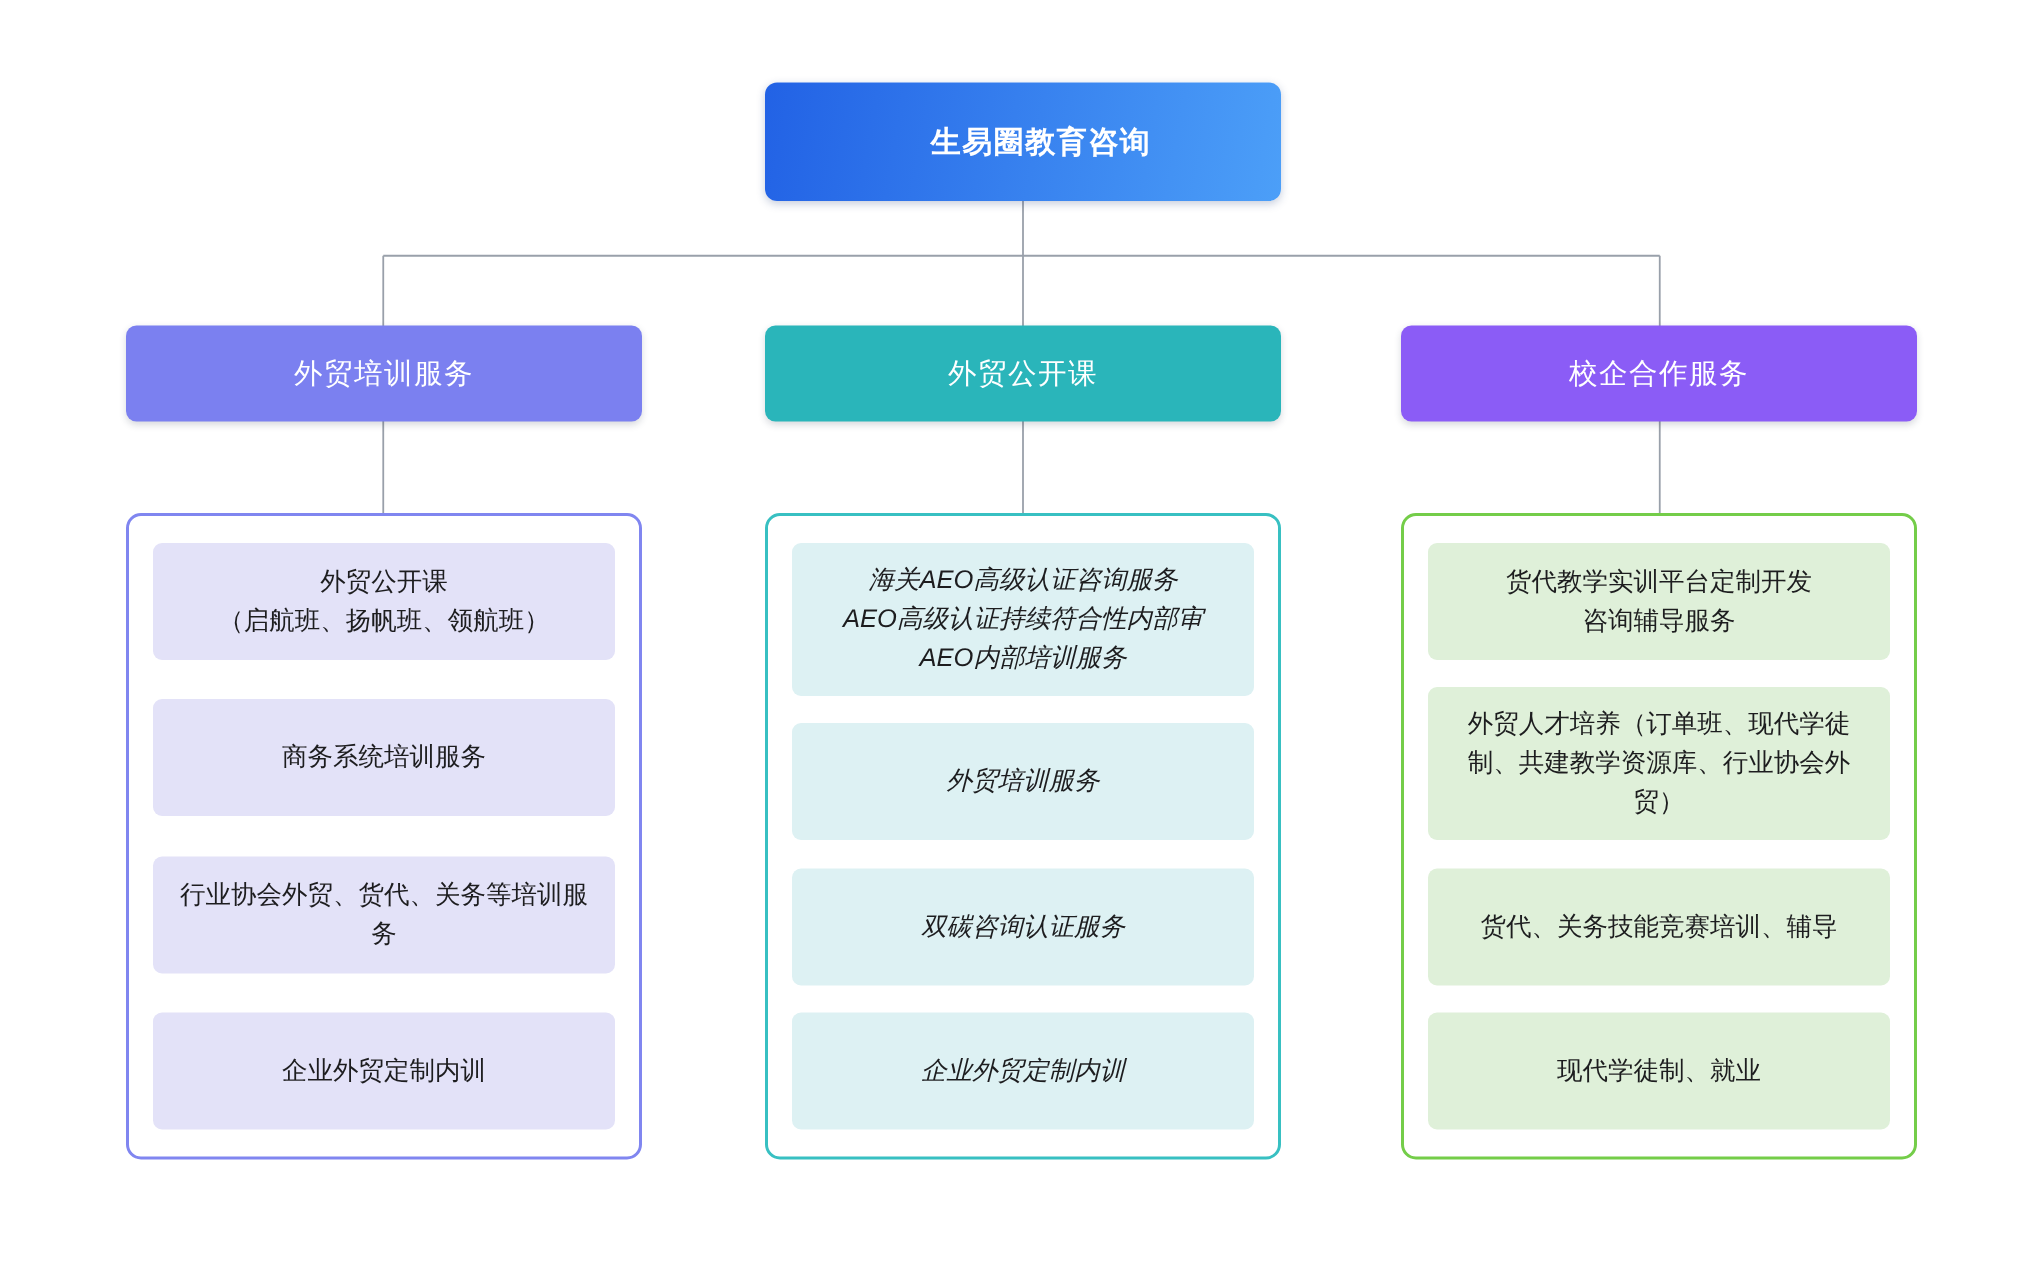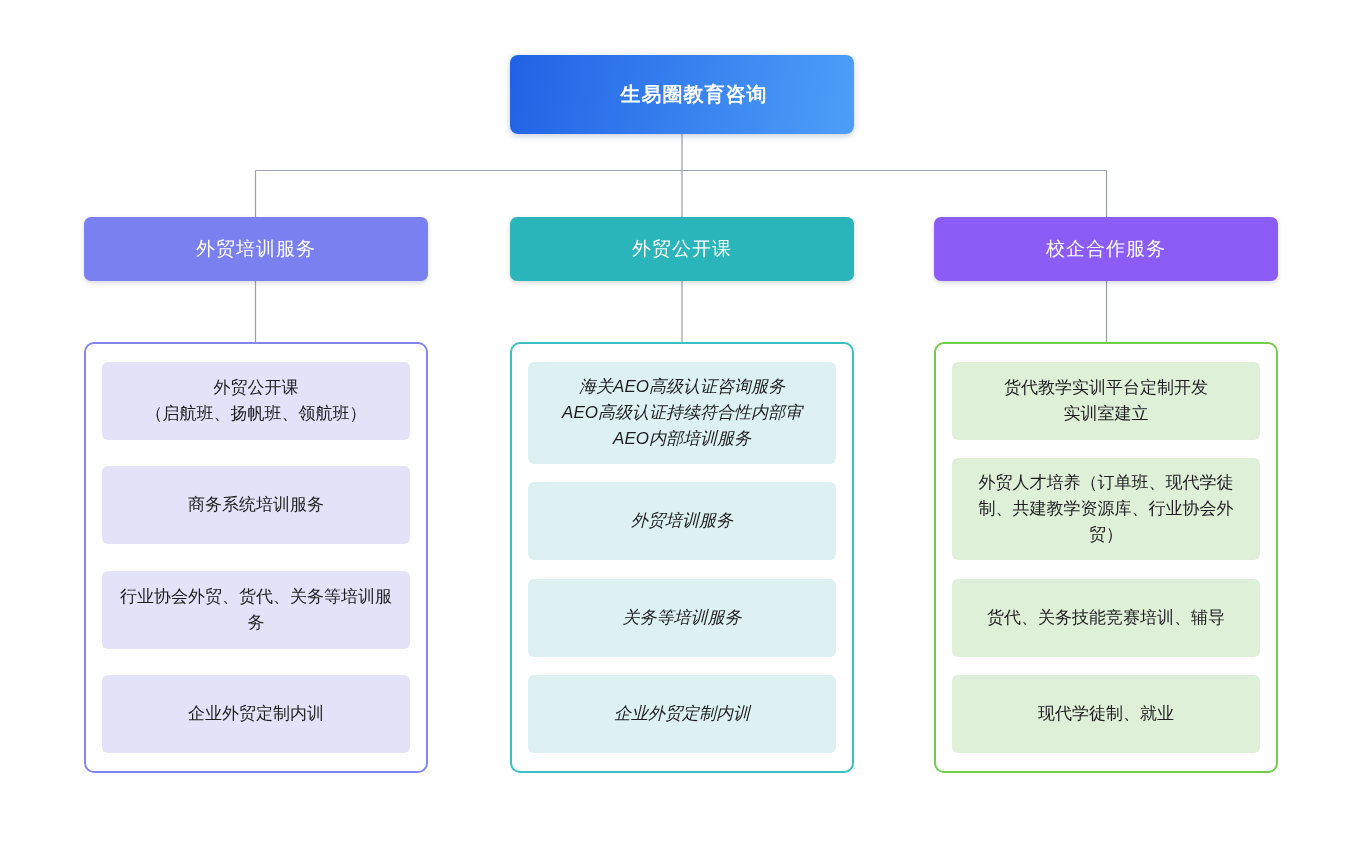--- a/index.html
+++ b/index.html
@@ -149,31 +149,31 @@
   <div class="panel panel-1">
     <div class="item">
       <span class="item-label">海关AEO高级认证咨询服务
 AEO高级认证持续符合性内部审
 AEO内部培训服务</span>
     </div>
     <div class="item">
       <span class="item-label">外贸培训服务</span>
     </div>
     <div class="item">
-      <span class="item-label">关务等培训服务</span>
+      <span class="item-label">双碳咨询认证服务</span>
     </div>
     <div class="item">
       <span class="item-label">企业外贸定制内训</span>
     </div>
   </div>
 
   <div class="panel panel-2">
     <div class="item">
       <span class="item-label">货代教学实训平台定制开发
-实训室建立</span>
+咨询辅导服务</span>
     </div>
     <div class="item">
       <span class="item-label">外贸人才培养（订单班、现代学徒制、共建教学资源库、行业协会外贸）</span>
     </div>
     <div class="item">
       <span class="item-label">货代、关务技能竞赛培训、辅导</span>
     </div>
     <div class="item">
       <span class="item-label">现代学徒制、就业</span>
     </div>

